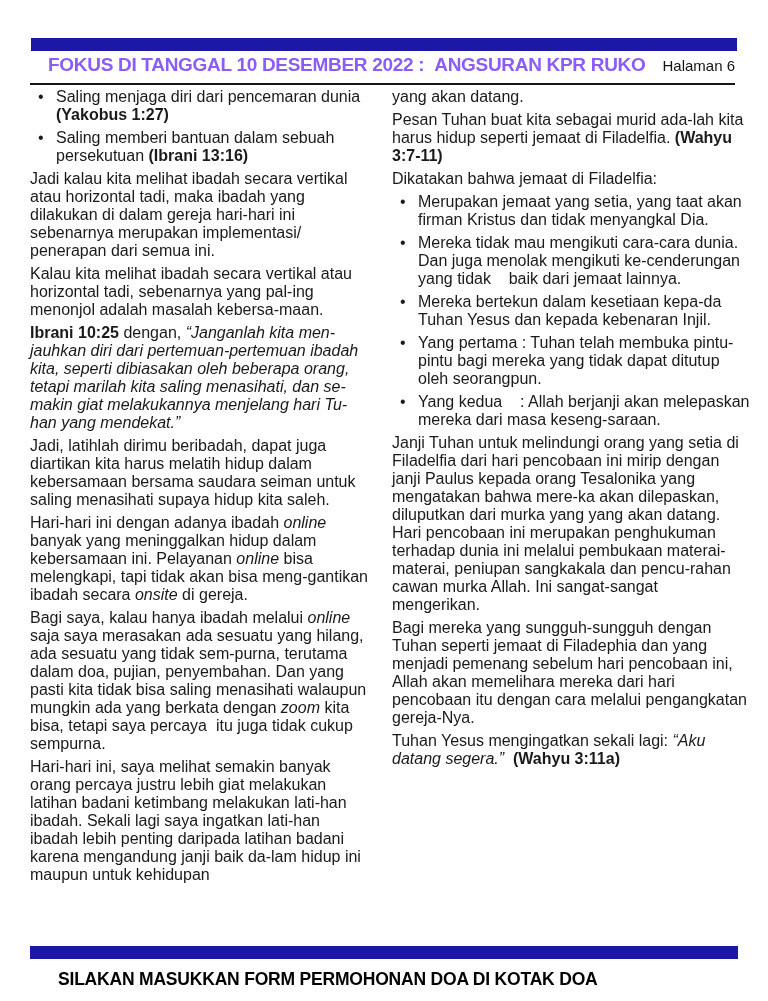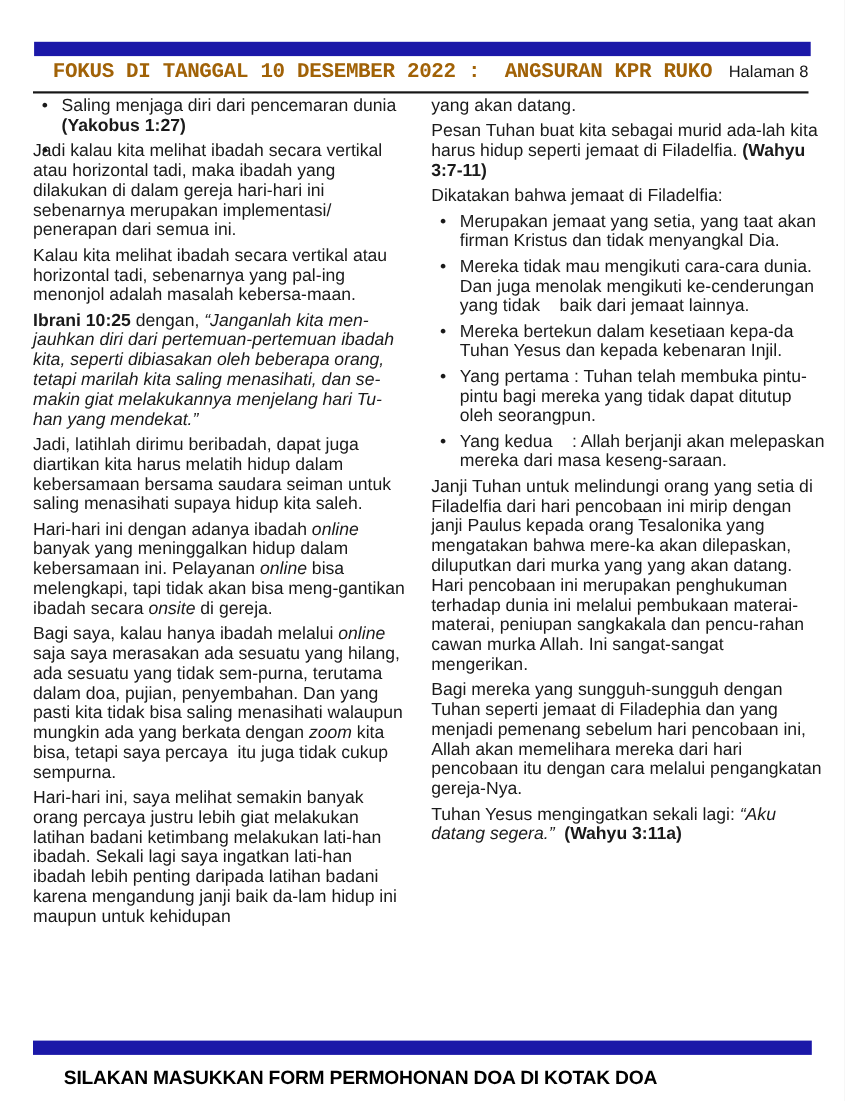--- a/index.html
+++ b/index.html
@@ -6,21 +6,21 @@
   .page {
     position:relative; width:768px; height:1001px; background:#ffffff;
     font-family:"Liberation Sans", sans-serif; color:#1a1a1a; overflow:hidden;
     margin:0 auto;
   }
   .topbar { position:absolute; left:31px; top:38px; width:706px; height:13px; }
   .header-row {
     position:absolute; left:48px; top:54px; width:687px;
     display:flex; justify-content:space-between; align-items:baseline;
   }
-  .page-title { font-weight:bold; font-size:19px; letter-spacing:-0.3px; color:#a16207; white-space:nowrap;font-family:Liberation Mono, monospace; }
+  .page-title { font-weight:bold; font-size:19px; letter-spacing:-0.3px; color:#8b5cf6; white-space:nowrap; }
   .page-number { font-size:15px; color:#141414; }
   .header-rule { position:absolute; left:30px; top:83px; width:705px; height:2px; }
   .content {
     position:absolute; left:30px; top:88px; width:720px;
     display:flex; gap:22px;
   }
   .col-left  { width:340px; }
   .col-right { width:358px; }
   .para, .bullet { margin:0 0 5px 0; font-size:16px; line-height:18px; }
   .bullet { position:relative; padding-left:26px; }
@@ -36,29 +36,29 @@
 </style>
 </head>
 <body>
 
 <div class="page">
 
   <div class="topbar" style="background: rgb(27, 24, 168);"></div>
 
   <div class="header-row">
     <span class="page-title">FOKUS DI TANGGAL 10 DESEMBER 2022 : &nbsp;ANGSURAN KPR RUKO</span>
-    <span class="page-number">Halaman 8</span>
+    <span class="page-number">Halaman 6</span>
   </div>
 
   <div class="header-rule" style="background: rgb(22, 22, 22);"></div>
 
   <div class="content">
     <div class="col-left">
         <div class="bullet"><span class="marker">•</span><span class="bullet-text"><span class="">Saling menjaga diri dari pencemaran dunia </span><span class="seg-b ">(Yakobus 1:27)</span></span></div>
-        <div class="bullet"><span class="marker">•</span></div>
+        <div class="bullet"><span class="marker">•</span><span class="bullet-text"><span class="">Saling memberi bantuan dalam sebuah persekutuan </span><span class="seg-b ">(Ibrani 13:16)</span></span></div>
         <p class="para"><span class="">Jadi kalau kita melihat ibadah secara vertikal atau horizontal tadi, maka ibadah yang dilakukan di dalam gereja hari-hari ini sebenarnya merupakan implementasi/ penerapan dari semua ini.</span></p>
         <p class="para"><span class="">Kalau kita melihat ibadah secara vertikal atau horizontal tadi, sebenarnya yang pal-ing menonjol adalah masalah kebersa-maan.</span></p>
         <p class="para"><span class="seg-b ">Ibrani 10:25</span><span class=""> dengan, </span><span class="seg-i">“Janganlah kita men-jauhkan diri dari pertemuan-pertemuan ibadah kita, seperti dibiasakan oleh beberapa orang, tetapi marilah kita saling menasihati, dan se-makin giat melakukannya menjelang hari Tu-han yang mendekat.”</span></p>
         <p class="para"><span class="">Jadi, latihlah dirimu beribadah, dapat juga diartikan kita harus melatih hidup dalam kebersamaan bersama saudara seiman untuk saling menasihati supaya hidup kita saleh.</span></p>
         <p class="para"><span class="">Hari-hari ini dengan adanya ibadah </span><span class="seg-i">online</span><span class=""> banyak yang meninggalkan hidup dalam kebersamaan ini. Pelayanan </span><span class="seg-i">online</span><span class=""> bisa melengkapi, tapi tidak akan bisa meng-gantikan ibadah secara </span><span class="seg-i">onsite</span><span class=""> di gereja.</span></p>
         <p class="para"><span class="">Bagi saya, kalau hanya ibadah melalui </span><span class="seg-i">online</span><span class=""> saja saya merasakan ada sesuatu yang hilang, ada sesuatu yang tidak sem-purna, terutama dalam doa, pujian, penyembahan. Dan yang pasti kita tidak bisa saling menasihati walaupun mungkin ada yang berkata dengan </span><span class="seg-i">zoom</span><span class=""> kita bisa, tetapi saya percaya&nbsp; itu juga tidak cukup sempurna.</span></p>
         <p class="para"><span class="">Hari-hari ini, saya melihat semakin banyak orang percaya justru lebih giat melakukan latihan badani ketimbang melakukan lati-han ibadah. Sekali lagi saya ingatkan lati-han ibadah lebih penting daripada latihan badani karena mengandung janji baik da-lam hidup ini maupun untuk kehidupan</span></p>
       </div>
     <div class="col-right">
         <p class="para"><span class="">yang akan datang.</span></p>

